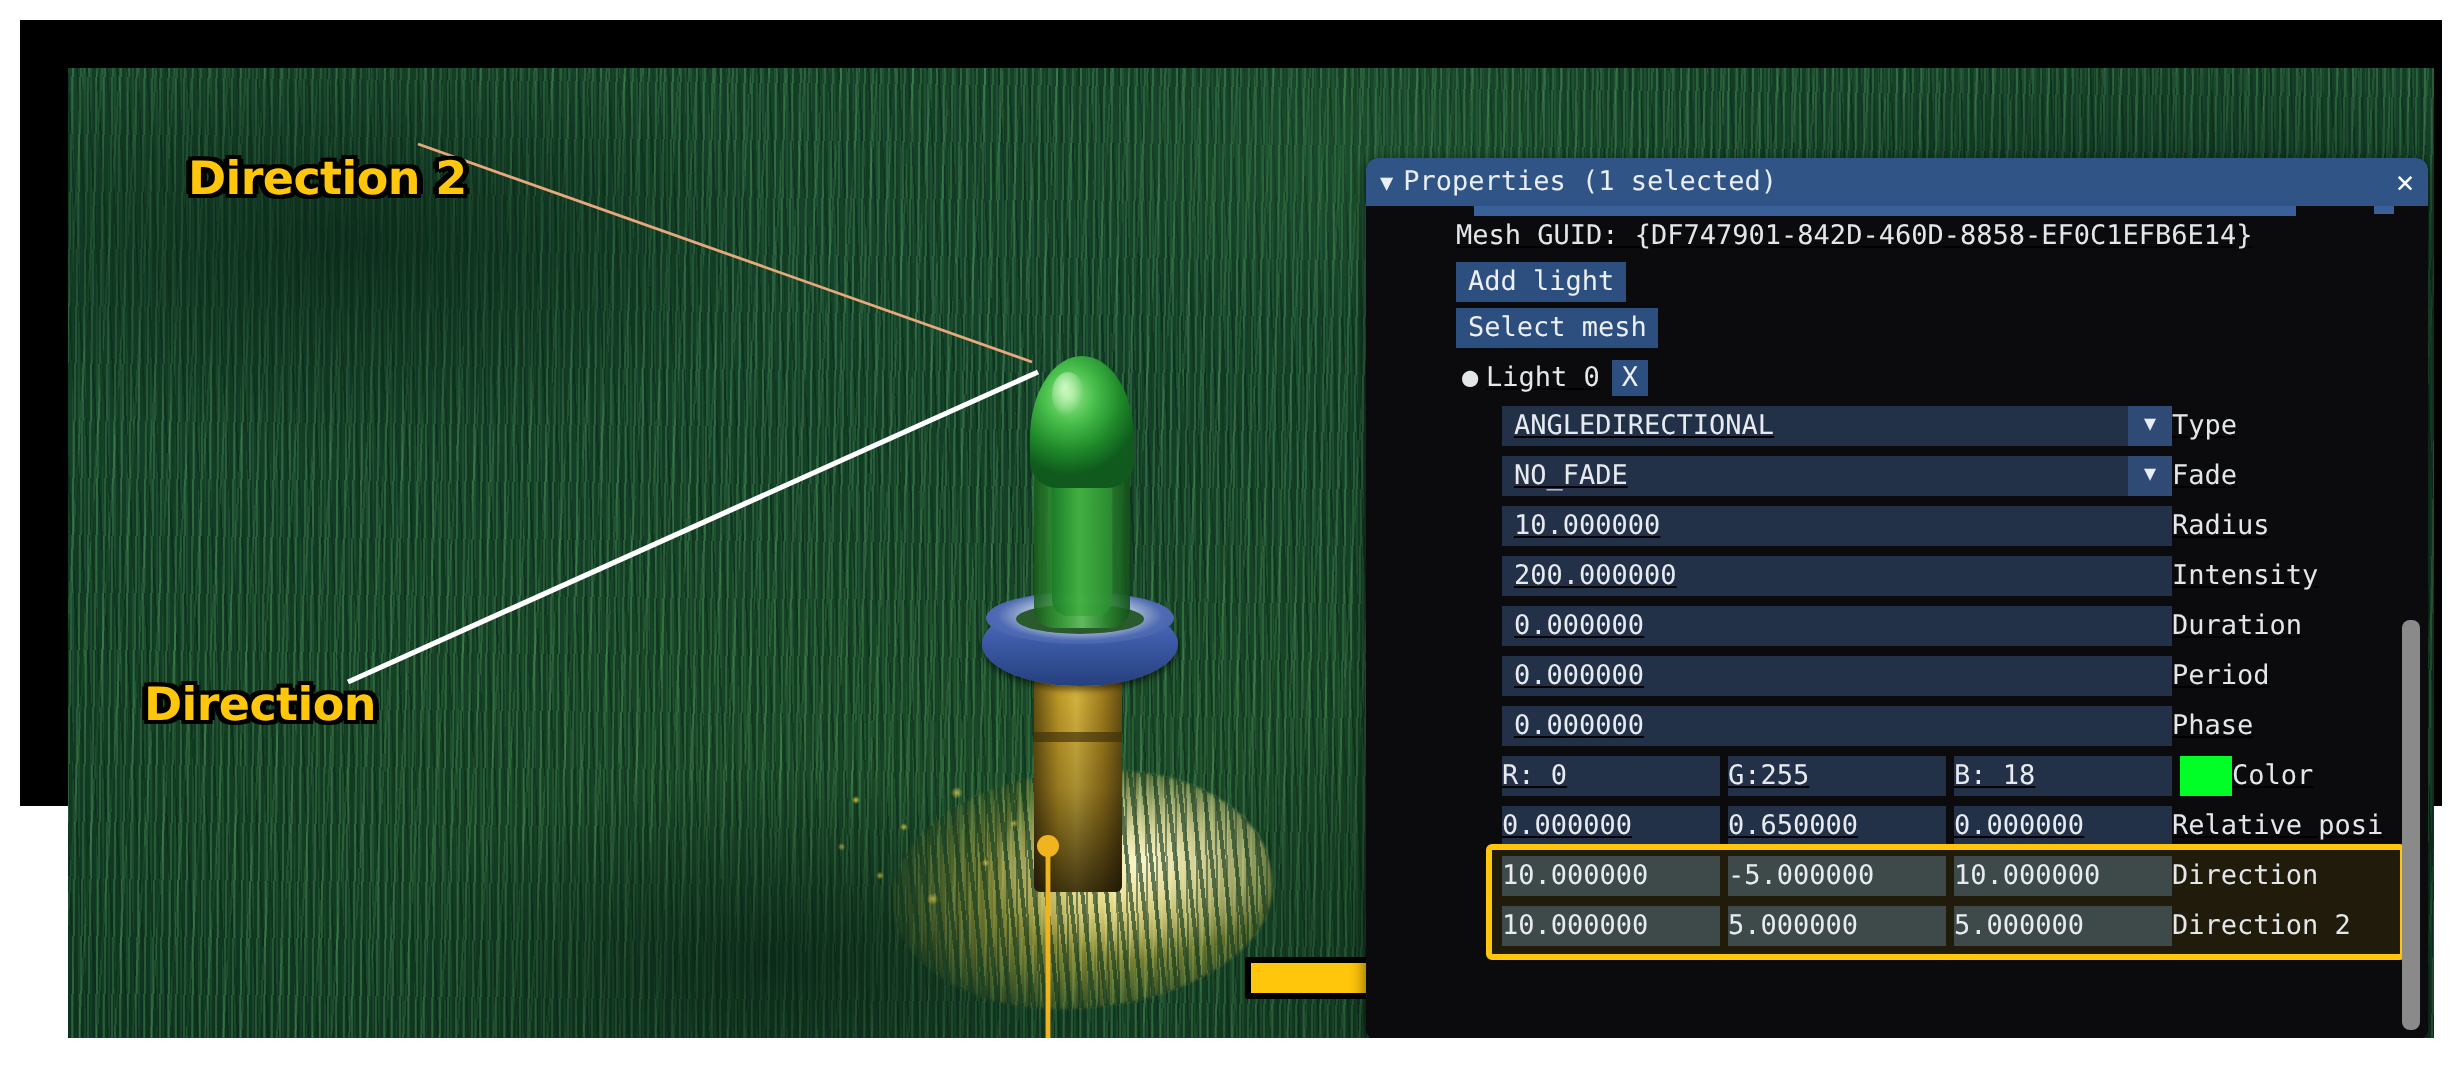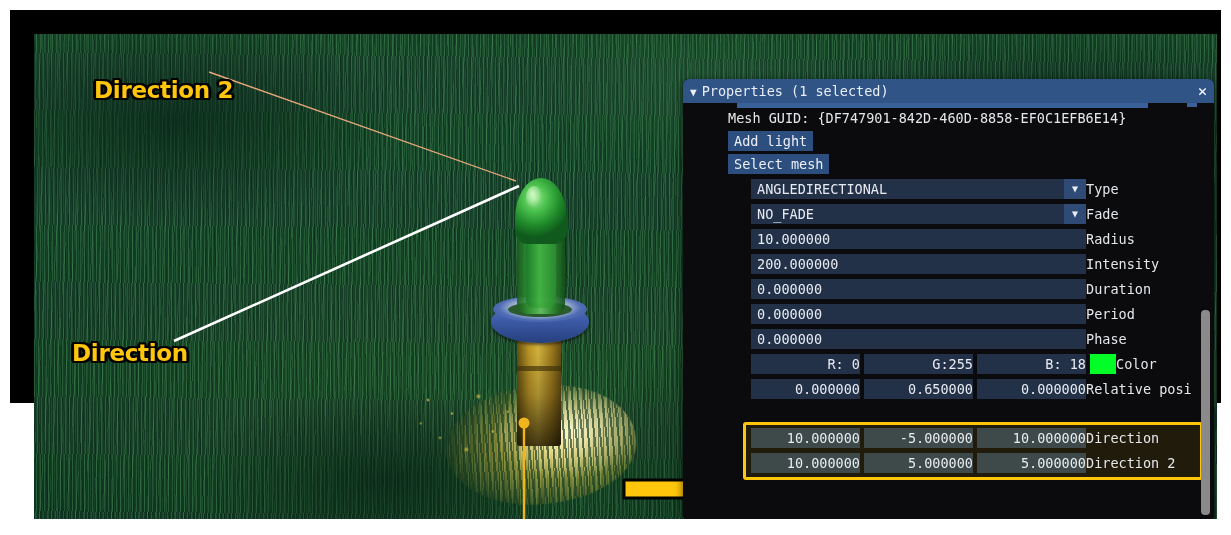--- a/index.html
+++ b/index.html
@@ -186,21 +186,21 @@
   
   .ghost-bar{
     position:absolute;left:54px;top:0;width:411px;height:5px;
     background:#3a6099;
   }
   .ghost-caret{
     position:absolute;left:504px;top:0;width:10px;height:4px;
     background:#3b5f97;
   }
 
-  .content{position:absolute;left:0;top:5px;right:0;}
+  .content{position:absolute;left:0;top:5px;right:0;text-decoration:underline;}
   .txtline{
     color:#e4e7ea;font-size:13.5px;line-height:20px;
     padding-left:45px;white-space:nowrap;
   }
   .btn{
     display:inline-block;
     margin-left:45px;margin-top:3px;
     background:#2c4f80;color:#ecf0f6;
     font-size:13.5px;line-height:20px;
     padding:0 6px;
@@ -226,21 +226,21 @@
     padding:0 6px;white-space:nowrap;overflow:hidden;
     box-sizing:border-box;cursor:default;
   }
   .field.wide{width:335px;}
   .field.combo{width:335px;position:relative;padding-right:24px;}
   .caret{
     position:absolute;right:0;top:0;width:22px;height:20px;
     background:#2f4a74;color:#e8eef7;font-size:10px;
     text-align:center;line-height:20px;cursor:default;
   }
-  .field.third{width:109px;text-align:right;padding:0;}
+  .field.third{width:109px;text-align:left;padding:0;}
   .gap{width:4px;}
   .rowlabel{
     color:#e4e7ea;font-size:13.5px;line-height:20px;
     white-space:nowrap;
   }
   .swatch{
     width:26px;height:20px;background:#00ff27;cursor:default;
   }
   
   .hl-wrap{
@@ -320,20 +320,23 @@
           <div class="ghost-bar"></div>
           <div class="ghost-caret"></div>
 
           <div class="content">
 
             <div class="txtline">Mesh GUID: {DF747901-842D-460D-8858-EF0C1EFB6E14}</div>
 
             <div><span class="btn">Add light</span></div>
             <div><span class="btn">Select mesh</span></div>
 
+            <div class="light-hdr">
+              <span class="bullet">●</span><span>Light 0</span><span class="xbtn">X</span>
+            </div>
 
             <div class="rows" id="rows-host">
                 <div class="row">
                   <div class="field combo"><span>ANGLEDIRECTIONAL</span><div class="caret">▼</div></div>
                   <div class="rowlabel">Type</div>
                 </div>
                 <div class="row">
                   <div class="field combo"><span>NO_FADE</span><div class="caret">▼</div></div>
                   <div class="rowlabel">Fade</div>
                 </div>

